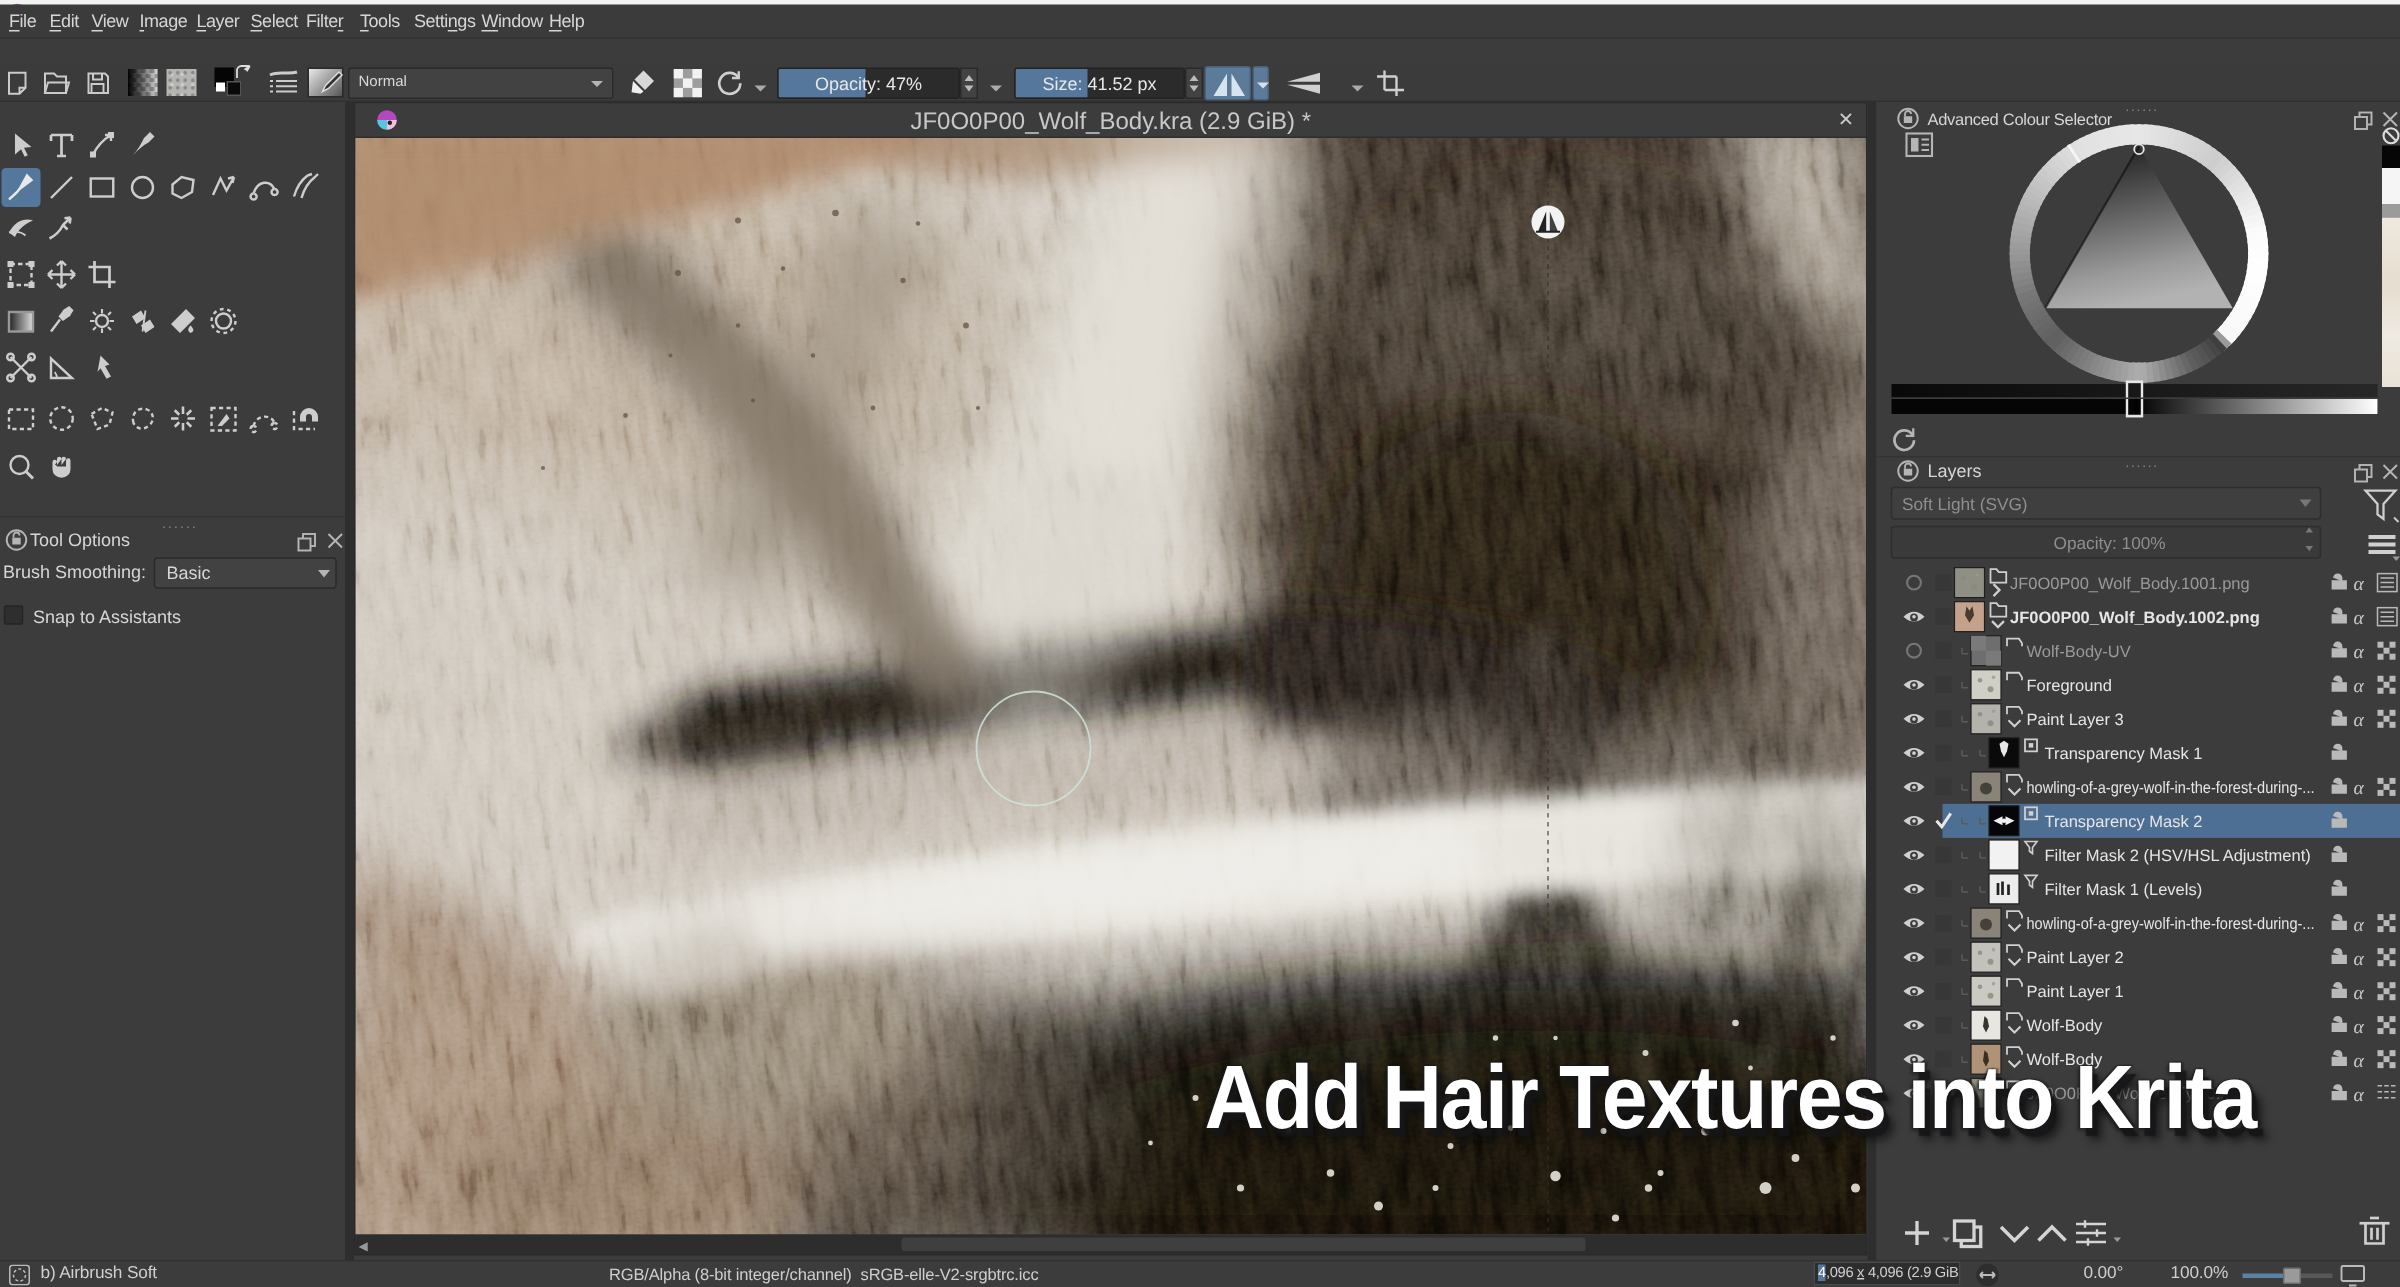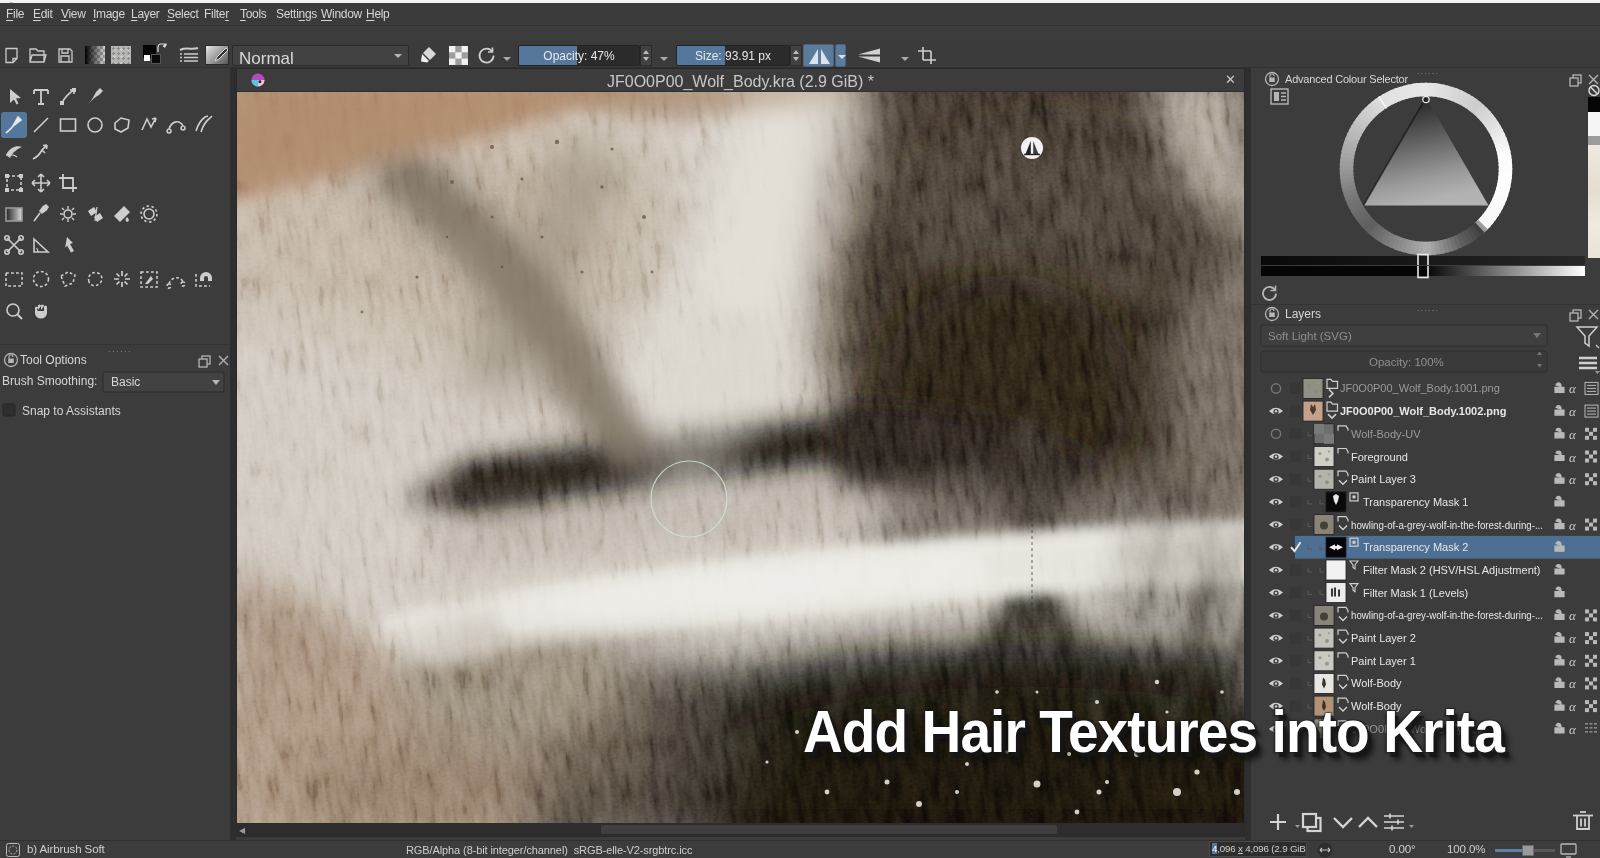--- a/index.html
+++ b/index.html
@@ -10,21 +10,21 @@
   
   #titlebar { left:0; top:0; width:1600px; height:19px; background:#f3f3f4; color:#111; }
   #titlebar .tt { left:20px; top:3px; font-size:11px; color:#000; }
   .winbtn { top:3px; width:13px; height:13px; color:#333; font-size:12px; line-height:13px; text-align:center; }
   
   #menubar { left:0; top:3px; width:1600px; height:23px; background:#3b3b3b; border-bottom:1px solid #323232; }
   .menu { position:absolute; top:4px; font-size:12px; color:#d6d6d6; letter-spacing:-0.3px; }
   .menu u { text-decoration-thickness:1px; text-underline-offset:2px; }
   
   #toolbar { left:0; top:42px; width:1600px; height:26px; background:#3b3b3b; border-bottom:1px solid #303030; }
-  .combo { position:absolute; background:#424242; border:1px solid #2a2a2a; border-radius:2px; color:#d8d8d8; font-size:17px; }
+  .combo { position:absolute; background:#424242; border:1px solid #2a2a2a; border-radius:2px; color:#d8d8d8; font-size:10px; }
   .combo .arr { position:absolute; right:6px; top:50%; margin-top:-2px; width:0; height:0;
       border-left:4px solid transparent; border-right:4px solid transparent; border-top:4px solid #b5b5b5; }
   .slider { position:absolute; background:#2b2b2b; border:1px solid #232323; border-radius:2px; overflow:hidden; }
   .slider .fill { position:absolute; left:0; top:0; bottom:0; background:#54779b; }
   .slider .lab { position:absolute; left:0; right:0; top:50%; transform:translateY(-52%); text-align:center; color:#e8e8e8; font-size:12px; }
   .spin { position:absolute; width:12px; background:#424242; border:1px solid #2a2a2a; }
   .spin:before, .spin:after { content:""; position:absolute; left:50%; margin-left:-3px; width:0; height:0;
      border-left:3px solid transparent; border-right:3px solid transparent; }
   .spin:before { top:4px; border-bottom:4px solid #bbb; }
   .spin:after { bottom:4px; border-top:4px solid #bbb; }
@@ -143,21 +143,21 @@
 
     <div class="slider" style="left:518px;top:3px;width:122px;height:21px;padding-left:36px;">
       <div class="fill" style="width:58px"></div>
         <div class="lab">Opacity: 47%</div>
     </div>
     <div class="spin" style="left:640px;top:3px;height:21px;"></div>
     <div class="ddarr" style="left:660px;top:15px;"></div>
 
     <div class="slider" style="left:676px;top:3px;width:114px;height:21px;">
       <div class="fill" style="width:48px"></div>
-        <div class="lab">Size: 93.91 px</div>
+        <div class="lab">Size: 41.52 px</div>
     </div>
     <div class="spin" style="left:790px;top:3px;height:21px;"></div>
 
     <div class="abs" style="left:803px;top:2px;width:31px;height:23px;background:#5c7b99;border:1px solid #49617a;border-radius:2px;">
       <svg width="31" height="23" viewBox="0 0 31 23">
           <path d="M14,4 v15 l-9,0 z" fill="#d7e4ef"></path>
           <path d="M17,4 v15 l9,0 z" fill="#d7e4ef"></path>
         </svg>
     </div>
     <div class="abs" style="left:835px;top:2px;width:11px;height:23px;background:#5c7b99;border:1px solid #49617a;border-radius:2px;">

